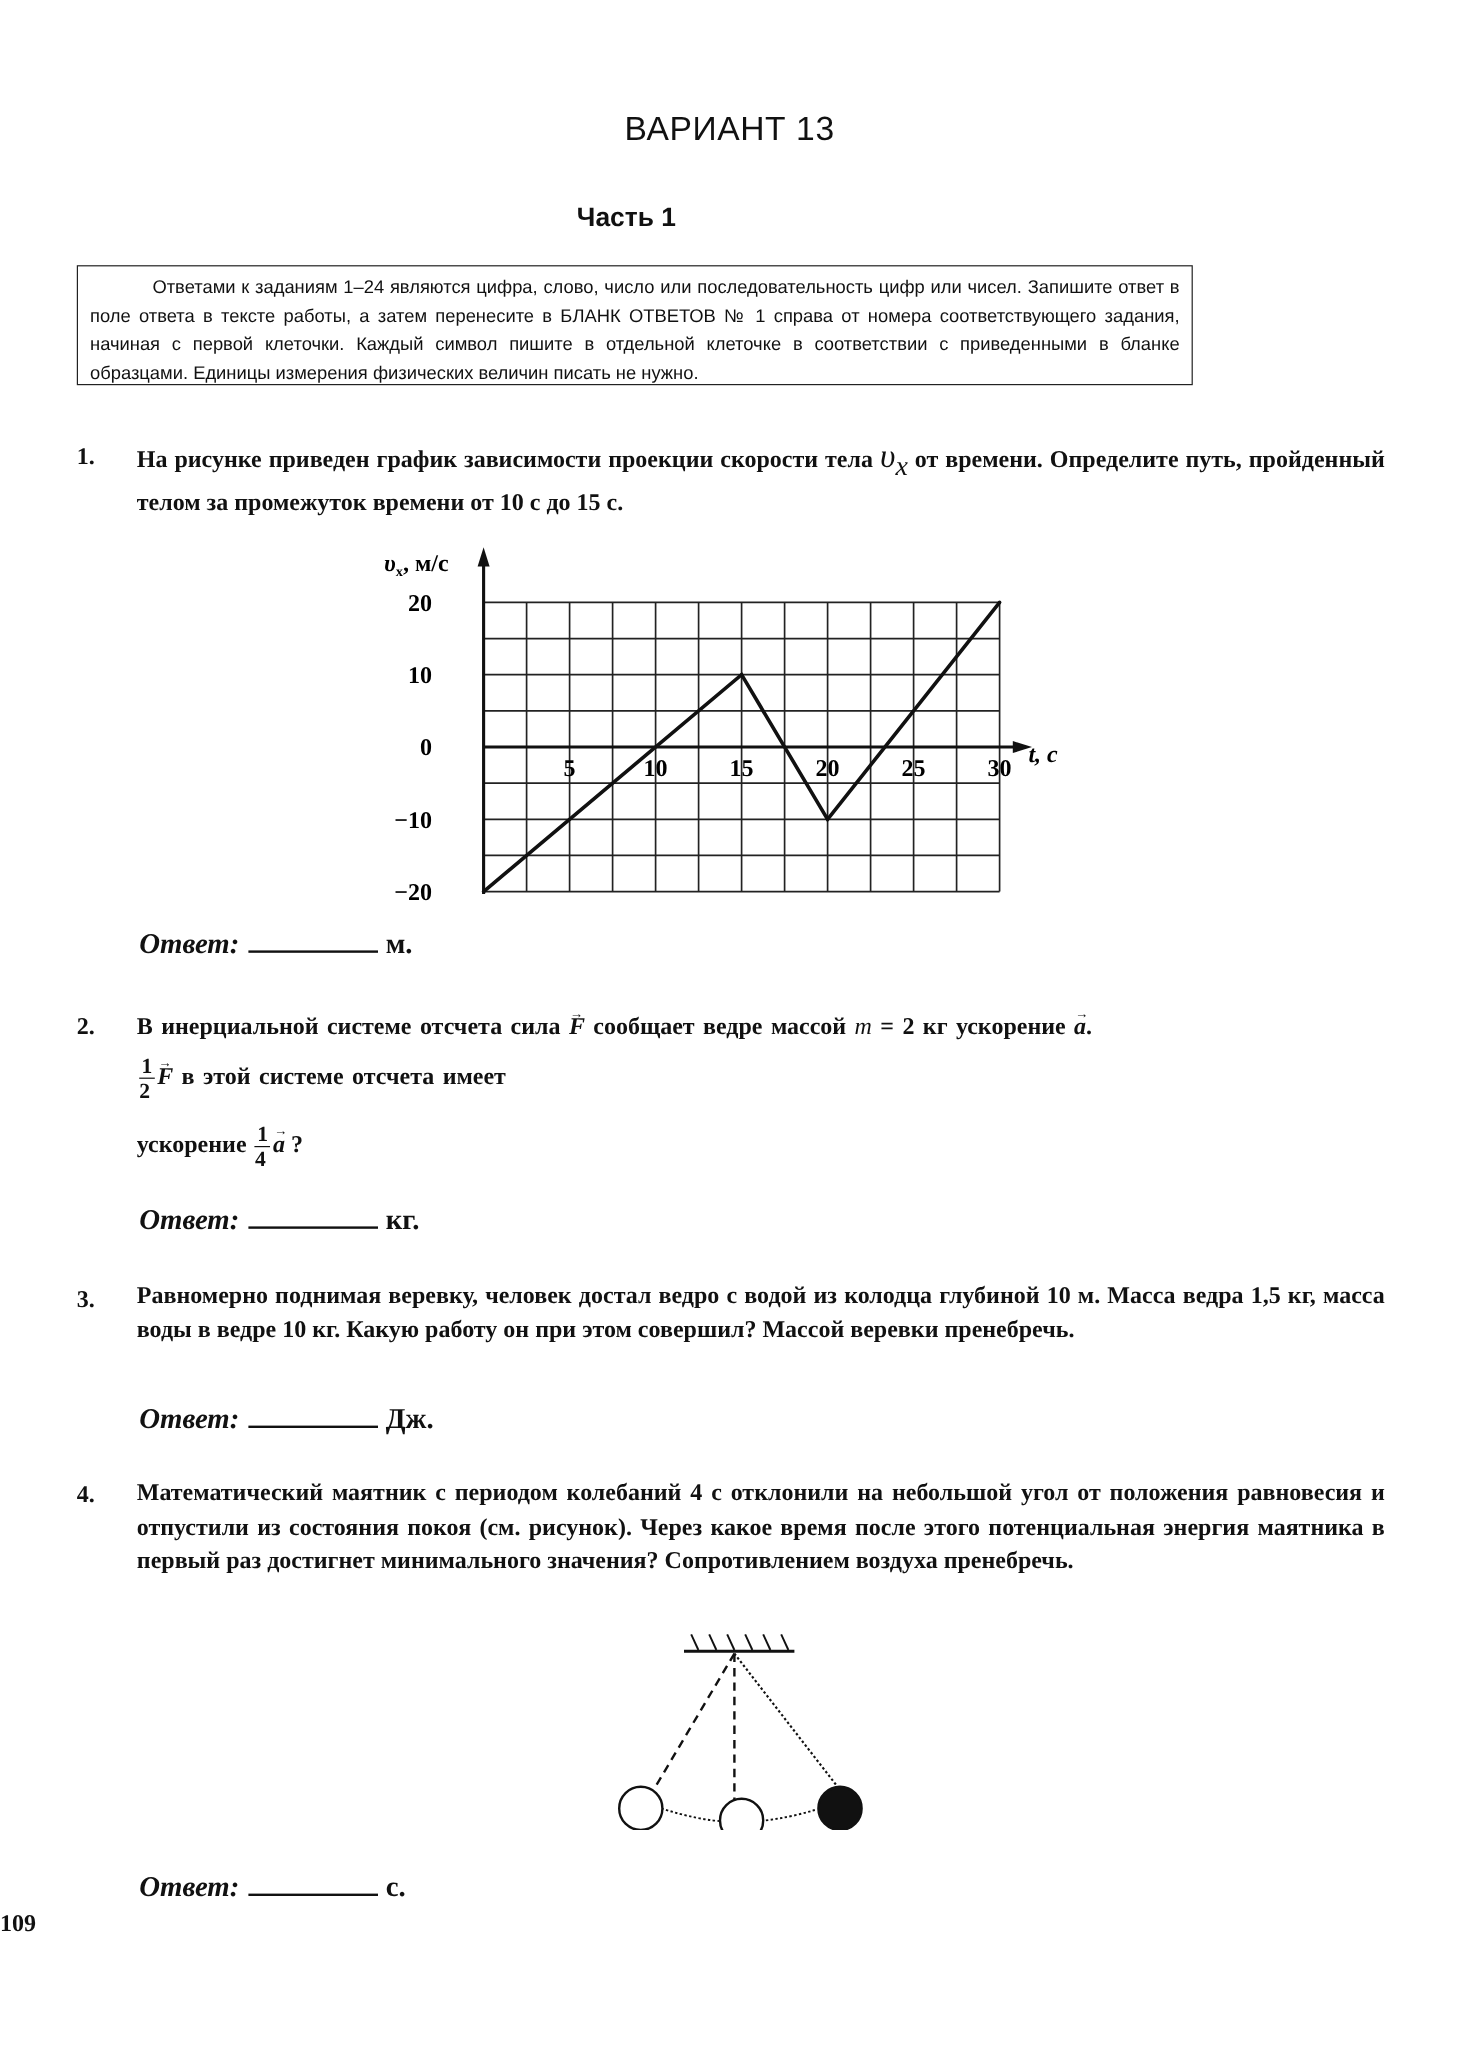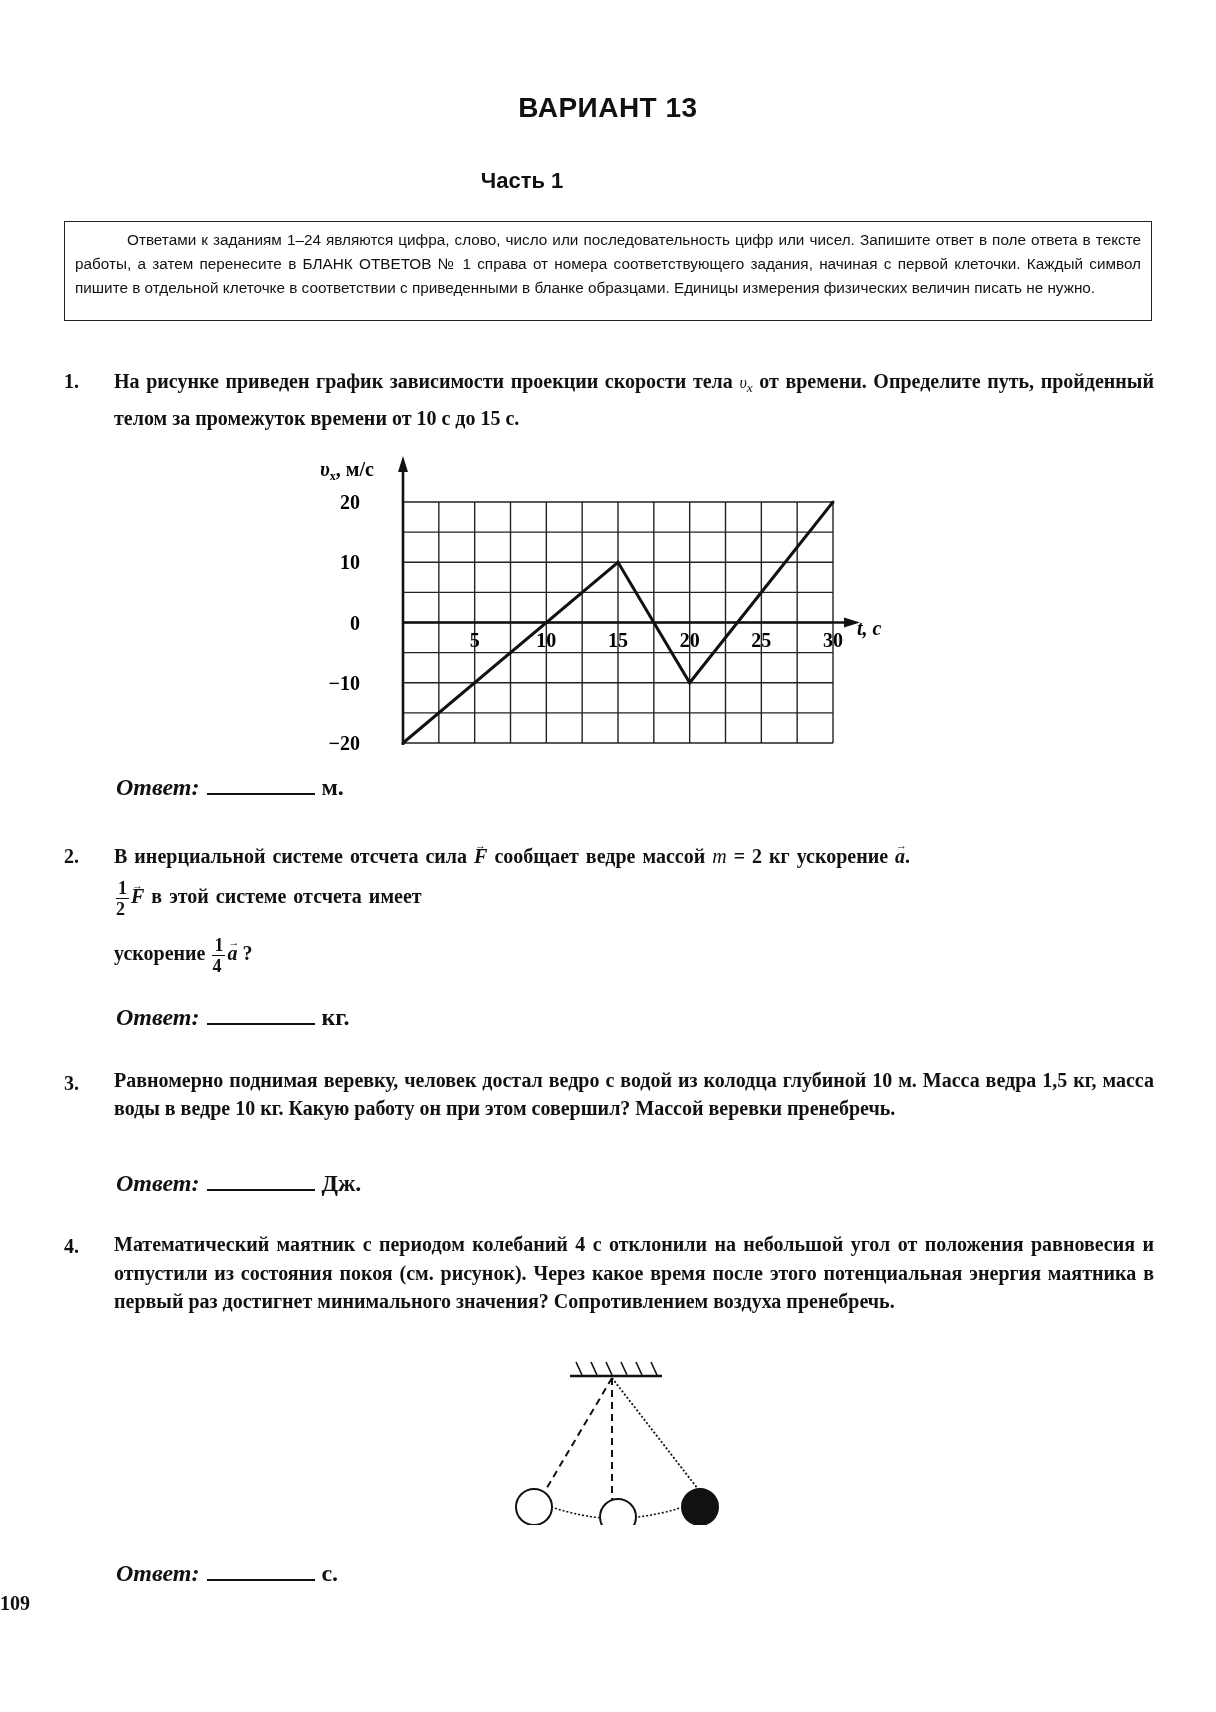--- a/index.html
+++ b/index.html
@@ -1,24 +1,24 @@
 <!DOCTYPE html>
 <html><head>
 <meta charset="utf-8">
 <style>
   html, body { margin: 0; padding: 0; background: #ffffff; }
   body { width: 1216px; height: 1712px; position: relative; overflow: hidden; color: #111; }
   .sans { font-family: "Liberation Sans", "DejaVu Sans", sans-serif; }
   .serif { font-family: "Liberation Serif", "DejaVu Serif", serif; }
   .abs { position: absolute; }
 
-  #title { left: 0; width: 1216px; top: 92px; text-align: center; font-size: 28px; font-weight: bold; letter-spacing: 0.5px; }
+  #title { left: 0; width: 1216px; top: 92px; text-align: center; font-size: 28px; font-weight: normal; letter-spacing: 0.5px; }
   #subtitle { left: 0; width: 1044px; top: 168px; text-align: center; font-size: 22px; font-weight: bold; }
 
-  #instructions { left: 64px; top: 221px; width: 1088px; height: 100px; border: 1.5px solid #222; box-sizing: border-box; padding: 6px 10px 14px 10px; font-size: 15.3px; line-height: 24px; text-align: justify; }
+  #instructions { left: 64px; top: 221px; width: 930px; height: 100px; border: 1.5px solid #222; box-sizing: border-box; padding: 6px 10px 14px 10px; font-size: 15.3px; line-height: 24px; text-align: justify; }
   #instructions p { margin: 0; text-indent: 52px; }
 
   .qnum { position: absolute; left: 64px; font-weight: bold; font-size: 20px; }
   .qtext { position: absolute; left: 114px; width: 1040px; font-size: 20px; font-weight: bold; line-height: 30px; text-align: justify; text-align-last: left; }
   .qtext.wide { word-spacing: 2px; }
   .answer { position: absolute; left: 116px; font-size: 24px; }
   .answer .lbl { font-style: italic; font-weight: bold; }
   .answer .blank { display: inline-block; width: 108px; border-bottom: 2px solid #111; margin: 0 6px 0 8px; height: 16px; vertical-align: baseline; }
   .answer .unit { font-weight: bold; }
 
@@ -39,21 +39,21 @@
 <div id="title" class="abs sans">ВАРИАНТ 13</div>
 <div id="subtitle" class="abs sans">Часть 1</div>
 
 <div id="instructions" class="abs sans">
   <p>Ответами к заданиям 1–24 являются цифра, слово, число или последовательность цифр или чисел. Запишите ответ в поле ответа в тексте работы, а затем перенесите в БЛАНК ОТВЕТОВ № 1 справа от номера соответствующего задания, начиная с первой клеточки. Каждый символ пишите в отдельной клеточке в соответствии с приведенными в бланке образцами. Единицы измерения физических величин писать не нужно.</p>
 </div>
 
 <div class="qnum serif" style="top:370px">1.</div>
 <div class="qtext serif" style="top:366px">
   <span>На рисунке приведен график зависимости проекции скорости тела</span>
-  <span class="var" style="font-size:16px"><span>υ</span><sub>x</sub></span>
+  <span class="var" style="font-size:28px"><span>υ</span><sub>x</sub></span>
   <span>от времени. Определите путь, пройденный телом за промежуток времени от 10 с до 15 с.</span>
 </div>
 
 <svg class="abs" style="left:300px; top:450px" width="620" height="310" id="chart">
   <g id="grid">
       <line x1="138.83333333333331" y1="52" x2="138.83333333333331" y2="293" stroke="#222" stroke-width="1.4"></line>
       <line x1="174.66666666666666" y1="52" x2="174.66666666666666" y2="293" stroke="#222" stroke-width="1.4"></line>
       <line x1="210.5" y1="52" x2="210.5" y2="293" stroke="#222" stroke-width="1.4"></line>
       <line x1="246.33333333333331" y1="52" x2="246.33333333333331" y2="293" stroke="#222" stroke-width="1.4"></line>
       <line x1="282.1666666666667" y1="52" x2="282.1666666666667" y2="293" stroke="#222" stroke-width="1.4"></line>

